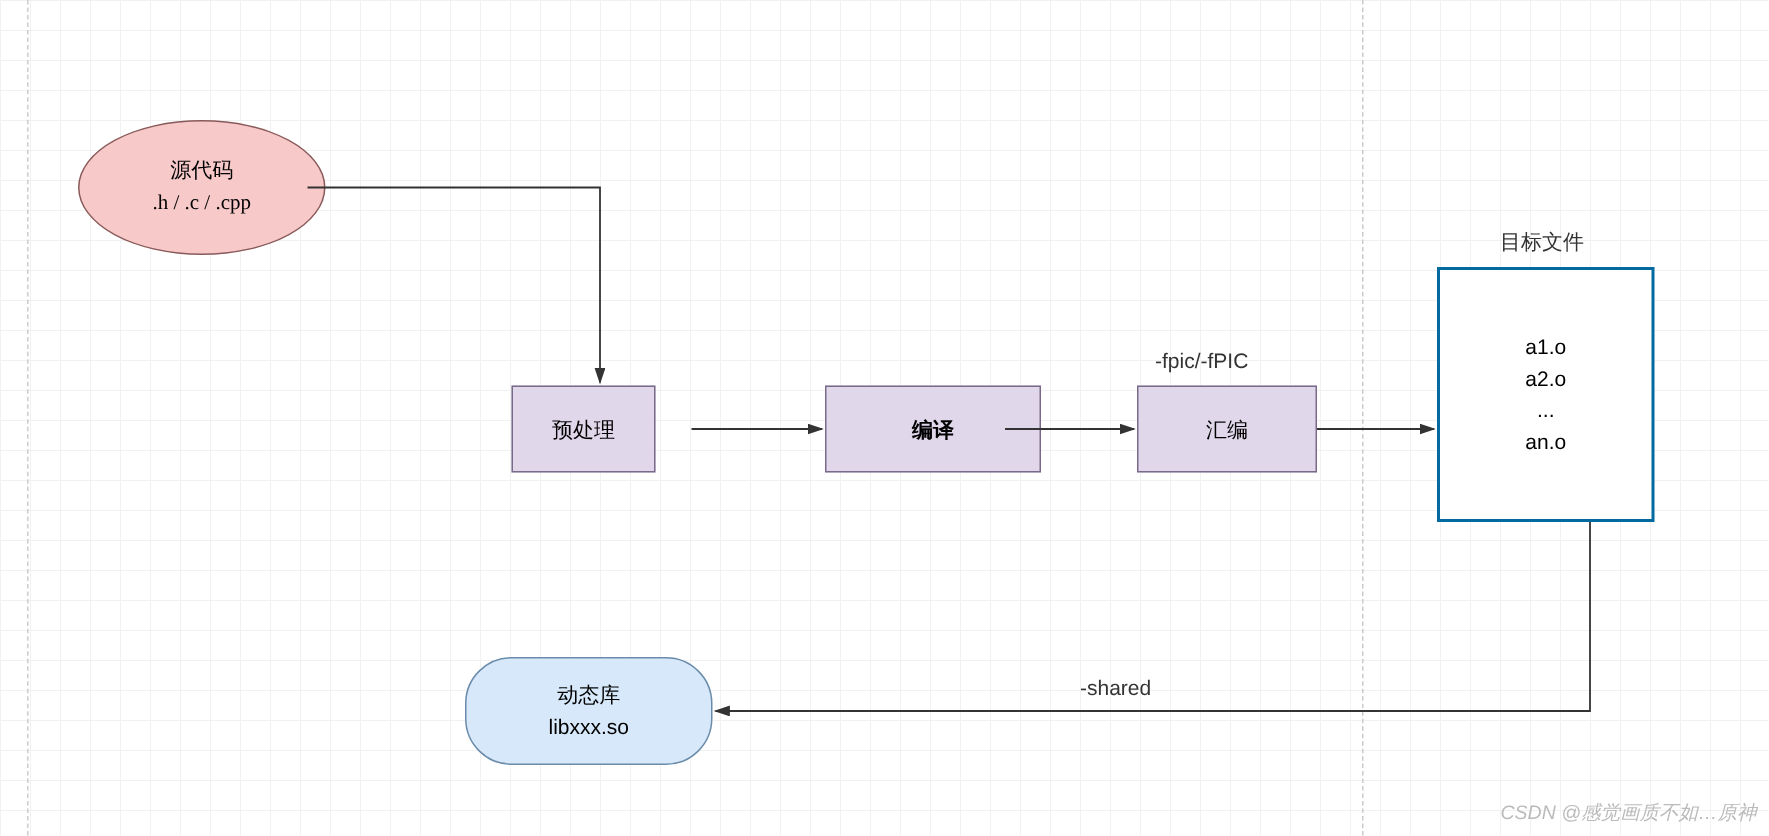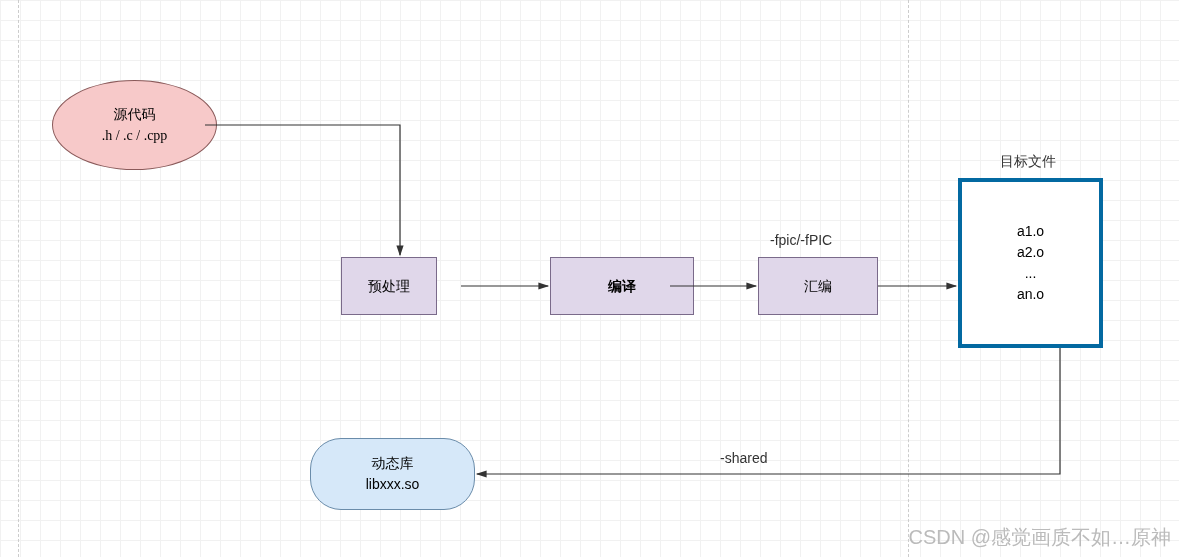--- a/index.html
+++ b/index.html
@@ -37,37 +37,38 @@
     border-radius: 50%;
     background: #f7c9c9;
     border: 1px solid #8a5a5a;
   }
   .proc {
     background: #e0d7ea;
     border: 1px solid #7a6a8a;
   }
   .target {
     background: #fff;
-    border: 4px solid #0369a1;
+    border: 2px solid #0369a1;
   }
   .lib {
     background: #d6e8f9;
     border: 1px solid #6a8caa;
     border-radius: 10px;
   }
   .label {
     position: absolute;
     color: #333;
   }
   .watermark {
     position: absolute;
     right: 8px;
     bottom: 6px;
     color: #bbb;
-    font-size: 20px;
+    font-size: 13px;
+    font-style: italic;
   }
   svg.arrows {
     position: absolute;
     left: 0; top: 0;
     width: 1179px;
     height: 557px;
     pointer-events: none;
   }
   svg.arrows line, svg.arrows polyline {
     stroke: #333;

